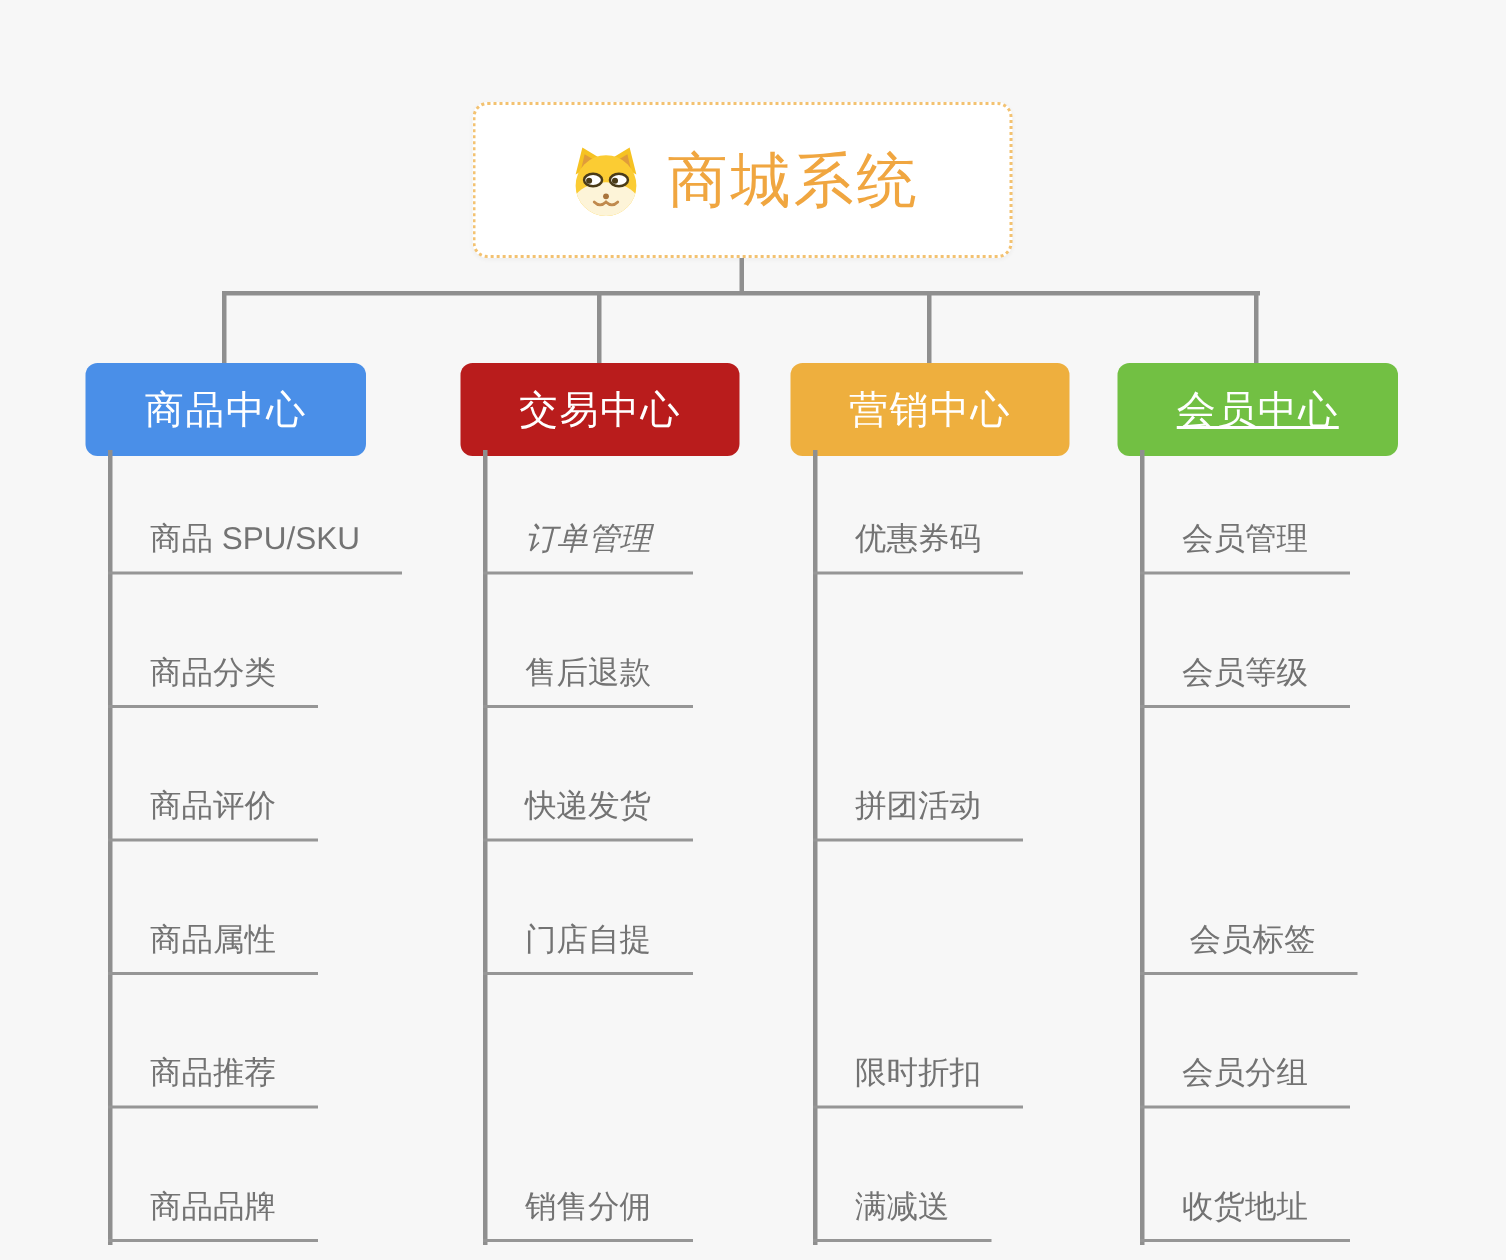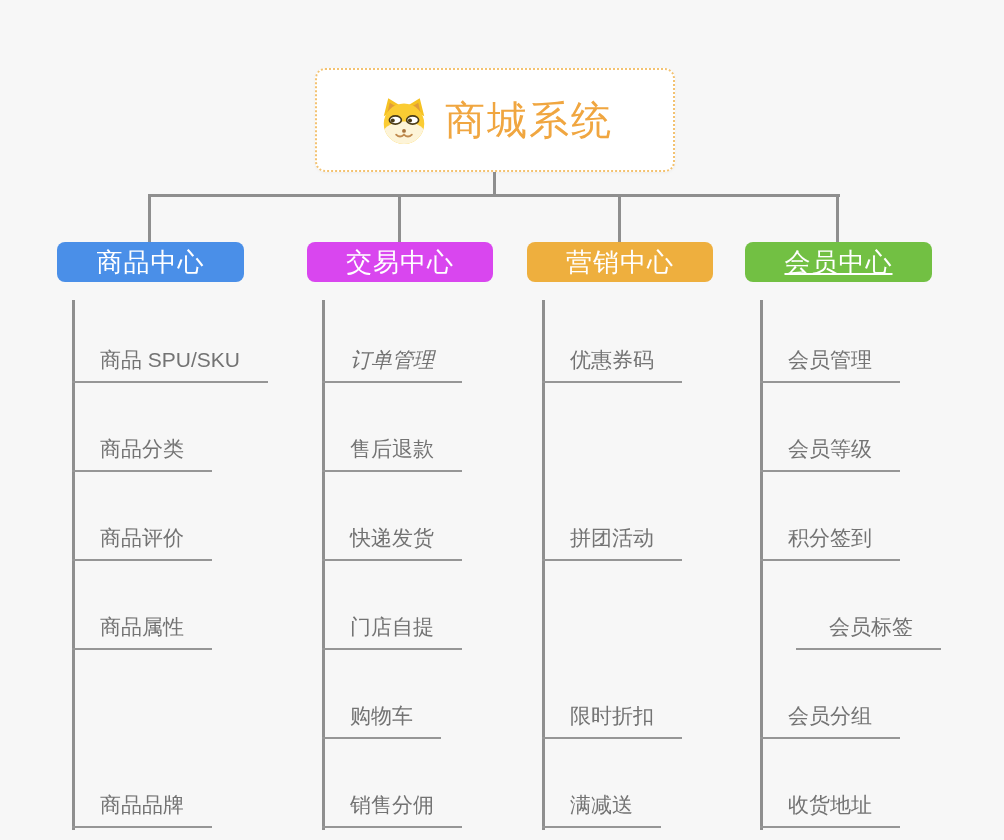--- a/index.html
+++ b/index.html
@@ -39,21 +39,21 @@
   .root-icon{flex:0 0 auto;display:block;}
   
   .cline{
     position:absolute;
     background:#8f8f8f;
   }
   
   .branch-node{
     position:absolute;
     top:210px;
-    height:40px;
+    height:62px;
     border-radius:8px;
     display:flex;
     align-items:center;
     justify-content:center;
     color:#ffffff;
     font-size:26px;
     letter-spacing:1px;
     white-space:nowrap;
     cursor:default;
   }
@@ -107,40 +107,39 @@
   <div class="cline" style="left:398px;top:162px;width:3px;height:48px;"></div>
   <div class="cline" style="left:618px;top:162px;width:3px;height:48px;"></div>
   <div class="cline" style="left:836px;top:162px;width:3px;height:48px;"></div>
 
   <div class="branch-node" style="left: 57px; width: 187px; background: rgb(74, 143, 232);">商品中心</div>
   <div class="vline" style="left:72px;top:268px;height:530px;"></div>
   <div class="leaf" style="left:72px;top:313px;">商品 SPU/SKU</div>
   <div class="leaf" style="left:72px;top:402px;">商品分类</div>
   <div class="leaf" style="left:72px;top:491px;">商品评价</div>
   <div class="leaf" style="left:72px;top:580px;">商品属性</div>
+  <div class="leaf" style="left:72px;top:669px;">商品推荐</div>
   <div class="leaf" style="left:72px;top:758px;">商品品牌</div>
 
-  <div class="branch-node" style="left: 307px; width: 186px; background: #d946ef;">交易中心</div>
+  <div class="branch-node" style="left: 307px; width: 186px; background: #b91c1c;">交易中心</div>
   <div class="vline" style="left:322px;top:268px;height:530px;"></div>
   <div class="leaf" style="left:322px;top:313px;font-style:italic;">订单管理</div>
   <div class="leaf" style="left:322px;top:402px;text-align:center;">售后退款</div>
   <div class="leaf" style="left:322px;top:491px;">快递发货</div>
   <div class="leaf" style="left:322px;top:580px;">门店自提</div>
-  <div class="leaf" style="left:322px;top:669px;">购物车</div>
   <div class="leaf" style="left:322px;top:758px;">销售分佣</div>
 
   <div class="branch-node" style="left: 527px; width: 186px; background: rgb(238, 175, 62);">营销中心</div>
   <div class="vline" style="left:542px;top:268px;height:530px;"></div>
   <div class="leaf" style="left:542px;top:313px;">优惠券码</div>
   <div class="leaf" style="left:542px;top:491px;">拼团活动</div>
   <div class="leaf" style="left:542px;top:669px;">限时折扣</div>
   <div class="leaf" style="left:542px;top:758px;">满减送</div>
 
   <div class="branch-node" style="left: 745px; width: 187px; background: rgb(114, 192, 67); text-decoration: underline;">会员中心</div>
   <div class="vline" style="left:760px;top:268px;height:530px;"></div>
   <div class="leaf" style="left:760px;top:313px;">会员管理</div>
   <div class="leaf" style="left:760px;top:402px;">会员等级</div>
-  <div class="leaf" style="left:760px;top:491px;">积分签到</div>
-  <div class="leaf" style="left:796px;top:580px;padding-left:33px;">会员标签</div>
+  <div class="leaf" style="left:760px;top:580px;padding-left:33px;">会员标签</div>
   <div class="leaf" style="left:760px;top:669px;">会员分组</div>
   <div class="leaf" style="left:760px;top:758px;">收货地址</div>
 
 </div>
 
 </body></html>

